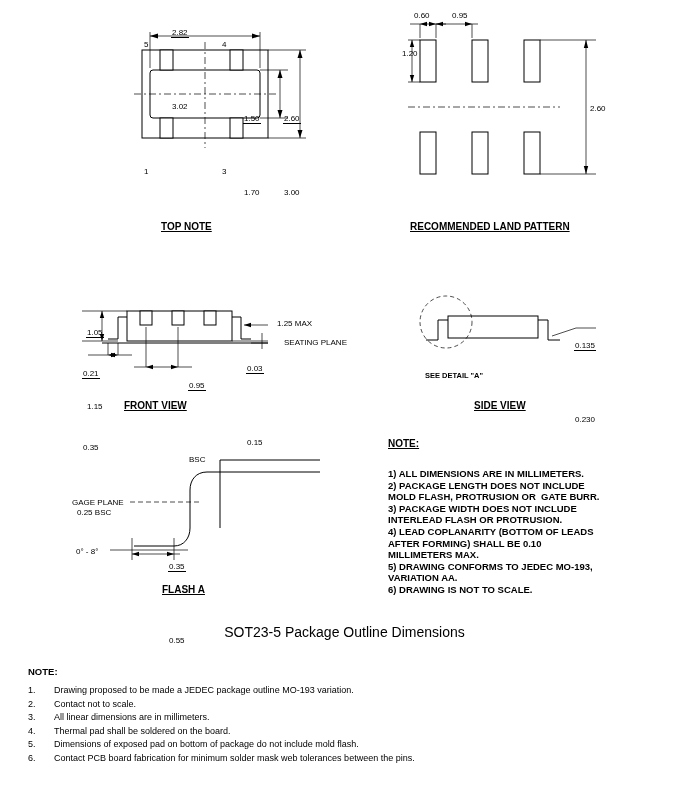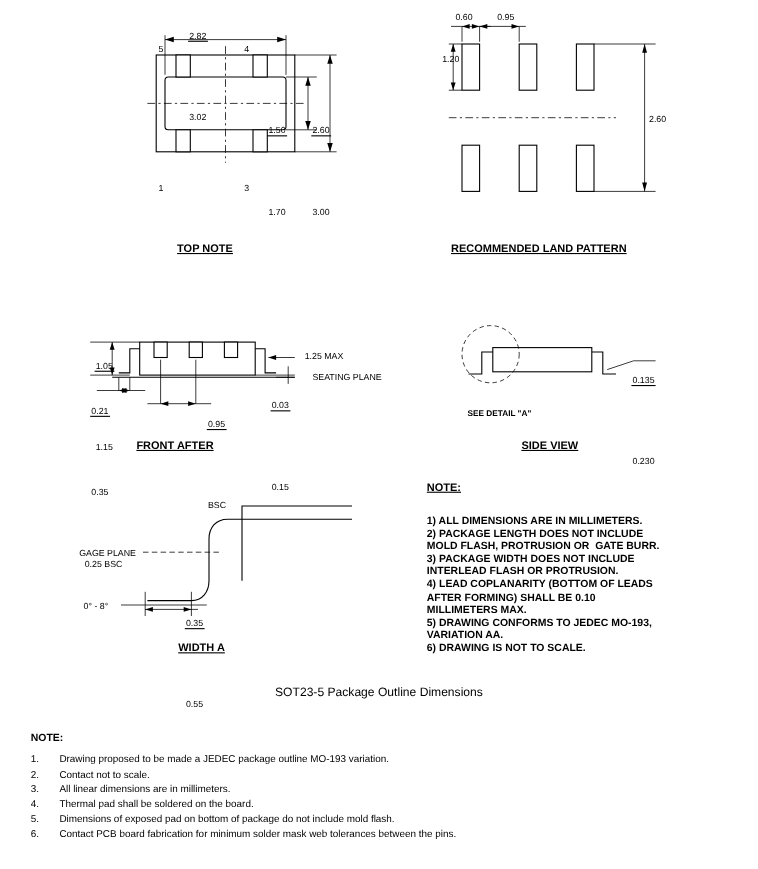--- a/index.html
+++ b/index.html
@@ -51,21 +51,21 @@
   }
   .note-body {
     font-size: 9.5px;
     font-weight: bold;
     line-height: 11.6px;
     white-space: pre-wrap;
     width: 248px;
   }
 
   .caption {
-    font-size: 11px;
+    font-size: 14px;
     text-align: center;
     width: 100%;
   }
 
   .bottom-note-title {
     font-size: 9.5px;
     font-weight: bold;
   }
   .bottom-note-list {
     font-size: 9px;
@@ -271,21 +271,21 @@
   <div class="abs dim-stack" style="left:188px; top:363px;">
     <div class="top">0.95</div>
     <div class="bot">BSC</div>
   </div>
 
   <div class="abs dim-stack" style="left:246px; top:346px;">
     <div class="top">0.03</div>
     <div class="bot">0.15</div>
   </div>
 
-  <div class="abs view-title" style="left:124px; top:400px;">FRONT AFTER</div>
+  <div class="abs view-title" style="left:124px; top:400px;">FRONT VIEW</div>
 
   <div class="abs" style="left:400px; top:288px;">
     <svg width="230" height="100" viewBox="0 0 230 100">
       <g fill="none" stroke="#000" stroke-width="1">
 
         <rect x="48" y="28" width="90" height="22"></rect>
 
         <path d="M48 32 L38 32 L38 52 L26 52"></path>
         <path d="M138 32 L148 32 L148 52 L160 52"></path>
       </g>
@@ -336,21 +336,21 @@
   <div class="abs dim-text" style="left:72px; top:498px;"><span>GAGE PLANE</span></div>
   <div class="abs dim-text" style="left:77px; top:508px;">0.25 BSC</div>
 
   <div class="abs dim-text" style="left:76px; top:547px;">0° - 8°</div>
 
   <div class="abs dim-stack" style="left:168px; top:544px;">
     <div class="top">0.35</div>
     <div class="bot">0.55</div>
   </div>
 
-  <div class="abs view-title" style="left:162px; top:584px;">WIDTH A</div>
+  <div class="abs view-title" style="left:162px; top:584px;">FLASH A</div>
 
   <div class="abs note-head" style="left:388px; top:438px;">NOTE:</div>
   <div class="abs note-body" style="left:388px; top:468px;">1) ALL DIMENSIONS ARE IN MILLIMETERS.
 2) PACKAGE LENGTH DOES NOT INCLUDE
 MOLD FLASH, PROTRUSION OR  GATE BURR.
 3) PACKAGE WIDTH DOES NOT INCLUDE
 INTERLEAD FLASH OR PROTRUSION.
 4) LEAD COPLANARITY (BOTTOM OF LEADS
 AFTER FORMING) SHALL BE 0.10
 MILLIMETERS MAX.

